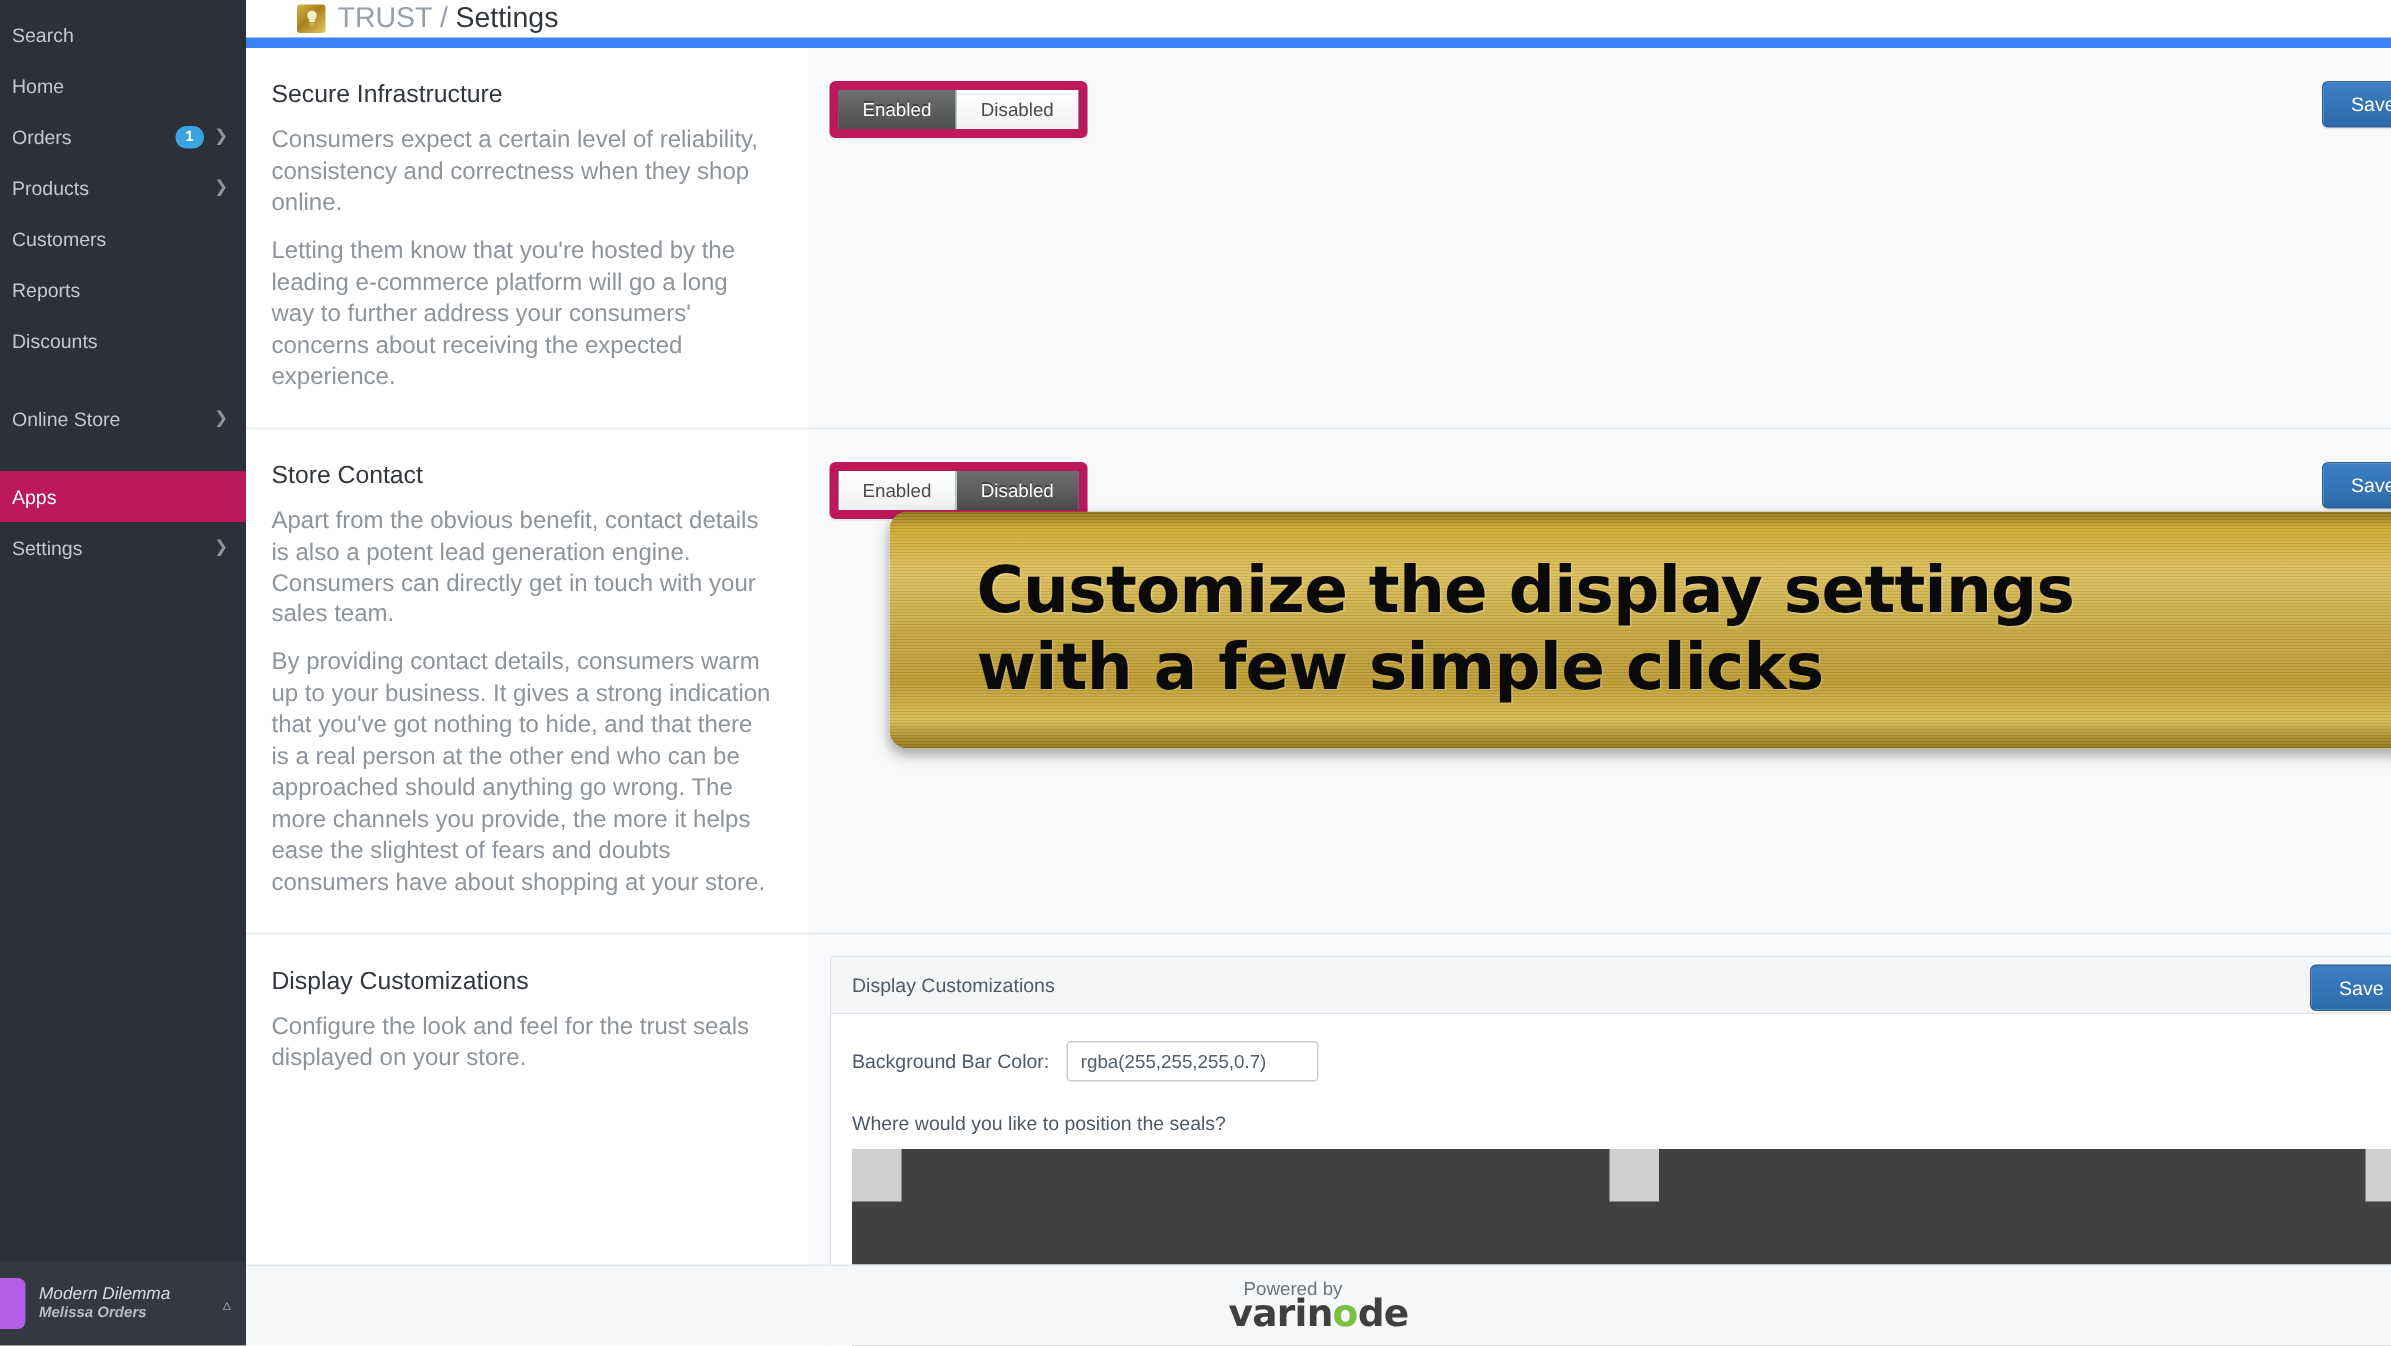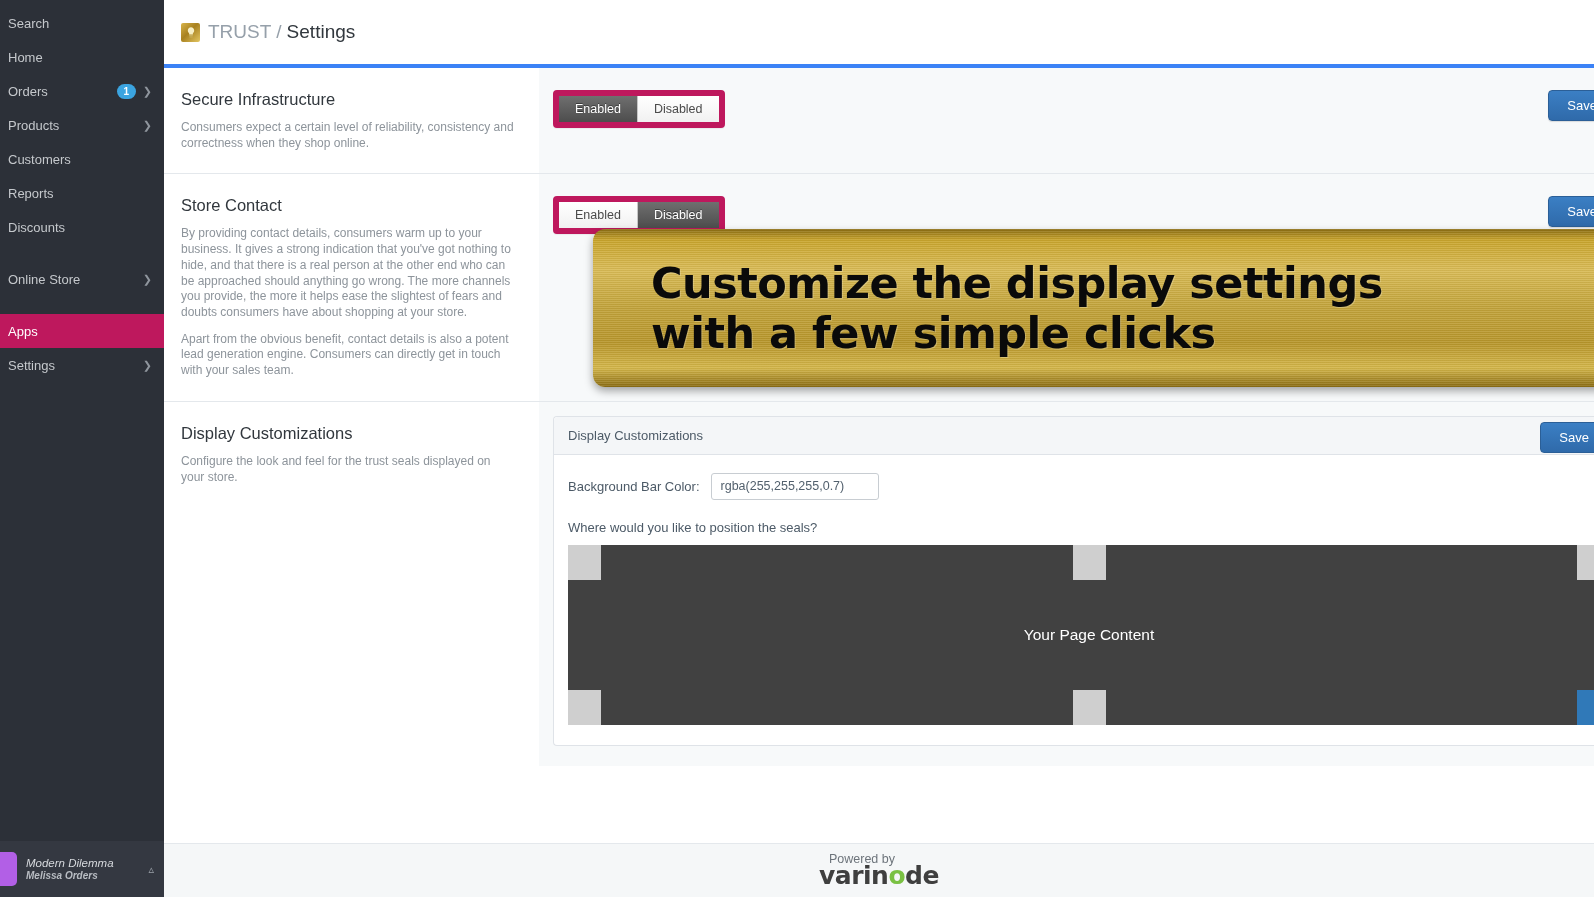--- a/index.html
+++ b/index.html
@@ -77,25 +77,25 @@
   .caret-up { color: #9aa0a8; font-size: 11px; }
 
   
   .main {
     flex: 1 1 auto; height: 897px;
     background: #ffffff;
     position: relative;
     overflow: hidden;
   }
   .topbar {
-    height: 68px;
+    height: 32px;
     background: #ffffff;
-    border-bottom: 4px solid #3b82f6;
+    border-bottom: 7px solid #3b82f6;
     display: flex; align-items: center;
-    padding-left: 17px;
+    padding-left: 34px;
   }
   .shield {
     width: 19px; height: 19px; margin-right: 8px;
     border-radius: 2px;
     background: linear-gradient(135deg,#d8b44a 0%, #a8811f 45%, #e3c662 100%);
     display: flex; align-items: center; justify-content: center;
     flex: 0 0 19px;
   }
   .shield svg { display: block; }
   .crumb-a { font-size: 19px; color: #96a0aa; font-weight: 400; }
@@ -112,21 +112,21 @@
   .sec-left {
     width: 375px; flex: 0 0 375px;
     padding: 22px 22px 22px 17px;
     background: #ffffff;
   }
   .sec-title {
     font-size: 16.5px; color: #31373d;
     margin-bottom: 11px; font-weight: 400;
   }
   .sec-p {
-    font-size: 12px; color: #8d949b;
+    font-size: 16px; color: #8d949b;
     line-height: 1.31; margin-bottom: 11px;
   }
   .sec-p:last-child { margin-bottom: 0; }
 
   .sec-right {
     flex: 1 1 auto;
     background: #f7f9fa;
     padding: 22px 0 22px 14px;
     position: relative;
   }
@@ -346,35 +346,36 @@
       <span class="crumb-sep">/</span>
       <span class="crumb-b">Settings</span>
     </div>
 
     <div class="scroll">
 
       <div class="section">
         <div class="sec-left">
           <div class="sec-title">Secure Infrastructure</div>
           <p class="sec-p">Consumers expect a certain level of reliability, consistency and correctness when they shop online.</p>
+          <p class="sec-p">Letting them know that you're hosted by the leading e-commerce platform will go a long way to further address your consumers' concerns about receiving the expected experience.</p>
         </div>
         <div class="sec-right">
           <div class="btn-group">
             <button class="tgl on">Enabled</button>
             <button class="tgl">Disabled</button>
           </div>
           <button class="save-btn">Save</button>
         </div>
       </div>
 
       <div class="section">
         <div class="sec-left">
           <div class="sec-title">Store Contact</div>
+          <p class="sec-p">Apart from the obvious benefit, contact details is also a potent lead generation engine. Consumers can directly get in touch with your sales team.</p>
           <p class="sec-p">By providing contact details, consumers warm up to your business. It gives a strong indication that you've got nothing to hide, and that there is a real person at the other end who can be approached should anything go wrong. The more channels you provide, the more it helps ease the slightest of fears and doubts consumers have about shopping at your store.</p>
-          <p class="sec-p">Apart from the obvious benefit, contact details is also a potent lead generation engine. Consumers can directly get in touch with your sales team.</p>
         </div>
         <div class="sec-right">
           <div class="btn-group">
             <button class="tgl">Enabled</button>
             <button class="tgl on">Disabled</button>
           </div>
           <button class="save-btn">Save</button>
 
           
           <div class="gold" style="top:55px; left:54px;">

